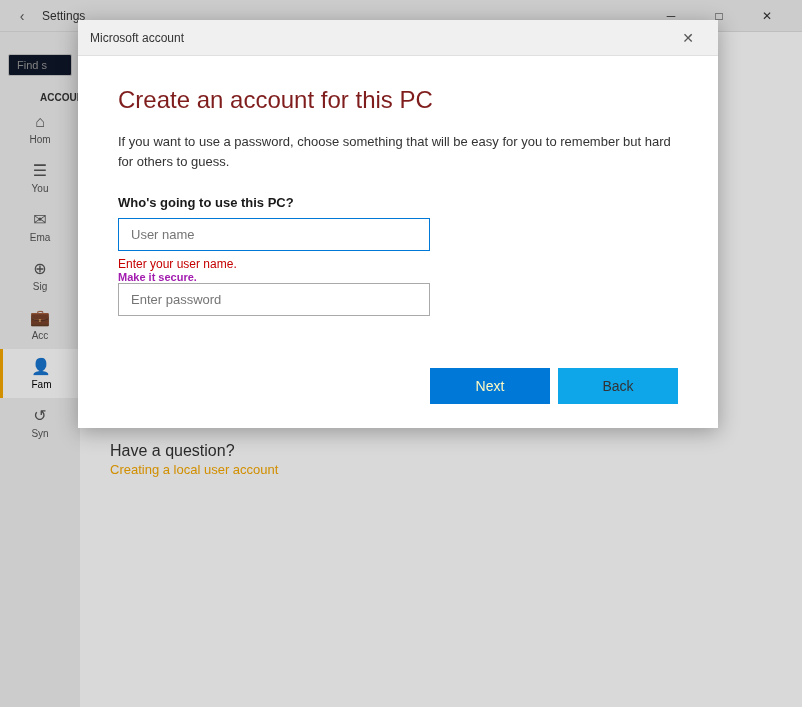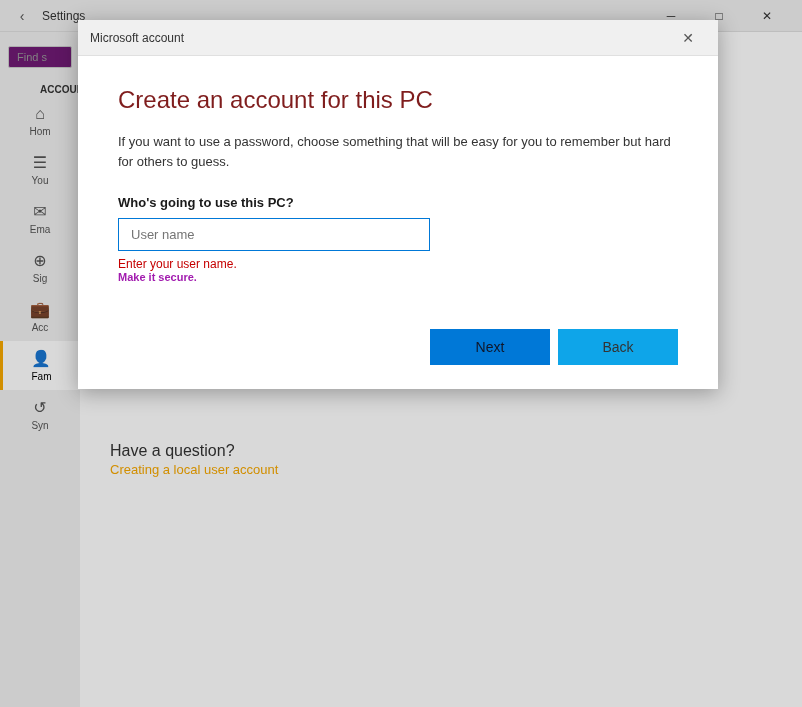--- a/index.html
+++ b/index.html
@@ -75,23 +75,23 @@
     
     .settings-sidebar {
       width: 80px;
       background: #f0f0f0;
       padding-top: 10px;
       display: flex;
       flex-direction: column;
     }
 
     .sidebar-search {
-      margin: 4px 8px 12px;
+      margin: 12px 8px 12px;
       padding: 4px 8px;
-      background: #701a75;
+      background: #0f172a;
       border: 1px solid #ccc;
       border-radius: 2px;
       font-size: 11px;
       color: #999;
       white-space: nowrap;
       overflow: hidden;
     }
 
     .sidebar-section-label {
       font-size: 10px;
@@ -253,21 +253,21 @@
       justify-content: flex-end;
       padding: 16px 40px 24px;
       gap: 8px;
       border-top: none;
     }
 
     .btn-next {
       min-width: 120px;
       padding: 10px 28px;
       background: #0078d7;
-      color: #0f172a;
+      color: #fef9c3;
       border: none;
       font-size: 14px;
       cursor: pointer;
       font-family: 'Segoe UI', sans-serif;
       margin-left: 28px;
     }
 
     .btn-back {
       min-width: 120px;
       padding: 10px 28px;
@@ -348,19 +348,20 @@
 
   <div class="modal-body">
     <h1 class="modal-heading">Create an account for this PC</h1>
     <p class="modal-description">If you want to use a password, choose something that will be easy for you to remember but hard for others to guess.</p>
 
     <div class="form-label">Who's going to use this PC?</div>
     <input class="form-input focused" type="text" placeholder="User name" style="">
     <div class="error-text">Enter your user name.</div>
 
     <div class="secure-label">Make it secure.</div>
+    <input class="form-input" type="password" placeholder="Enter password" style="">
   </div>
 
   <div class="modal-footer">
     <button class="btn-next">Next</button>
     <button class="btn-back">Back</button>
   </div>
 </div>
 
 </body></html>

